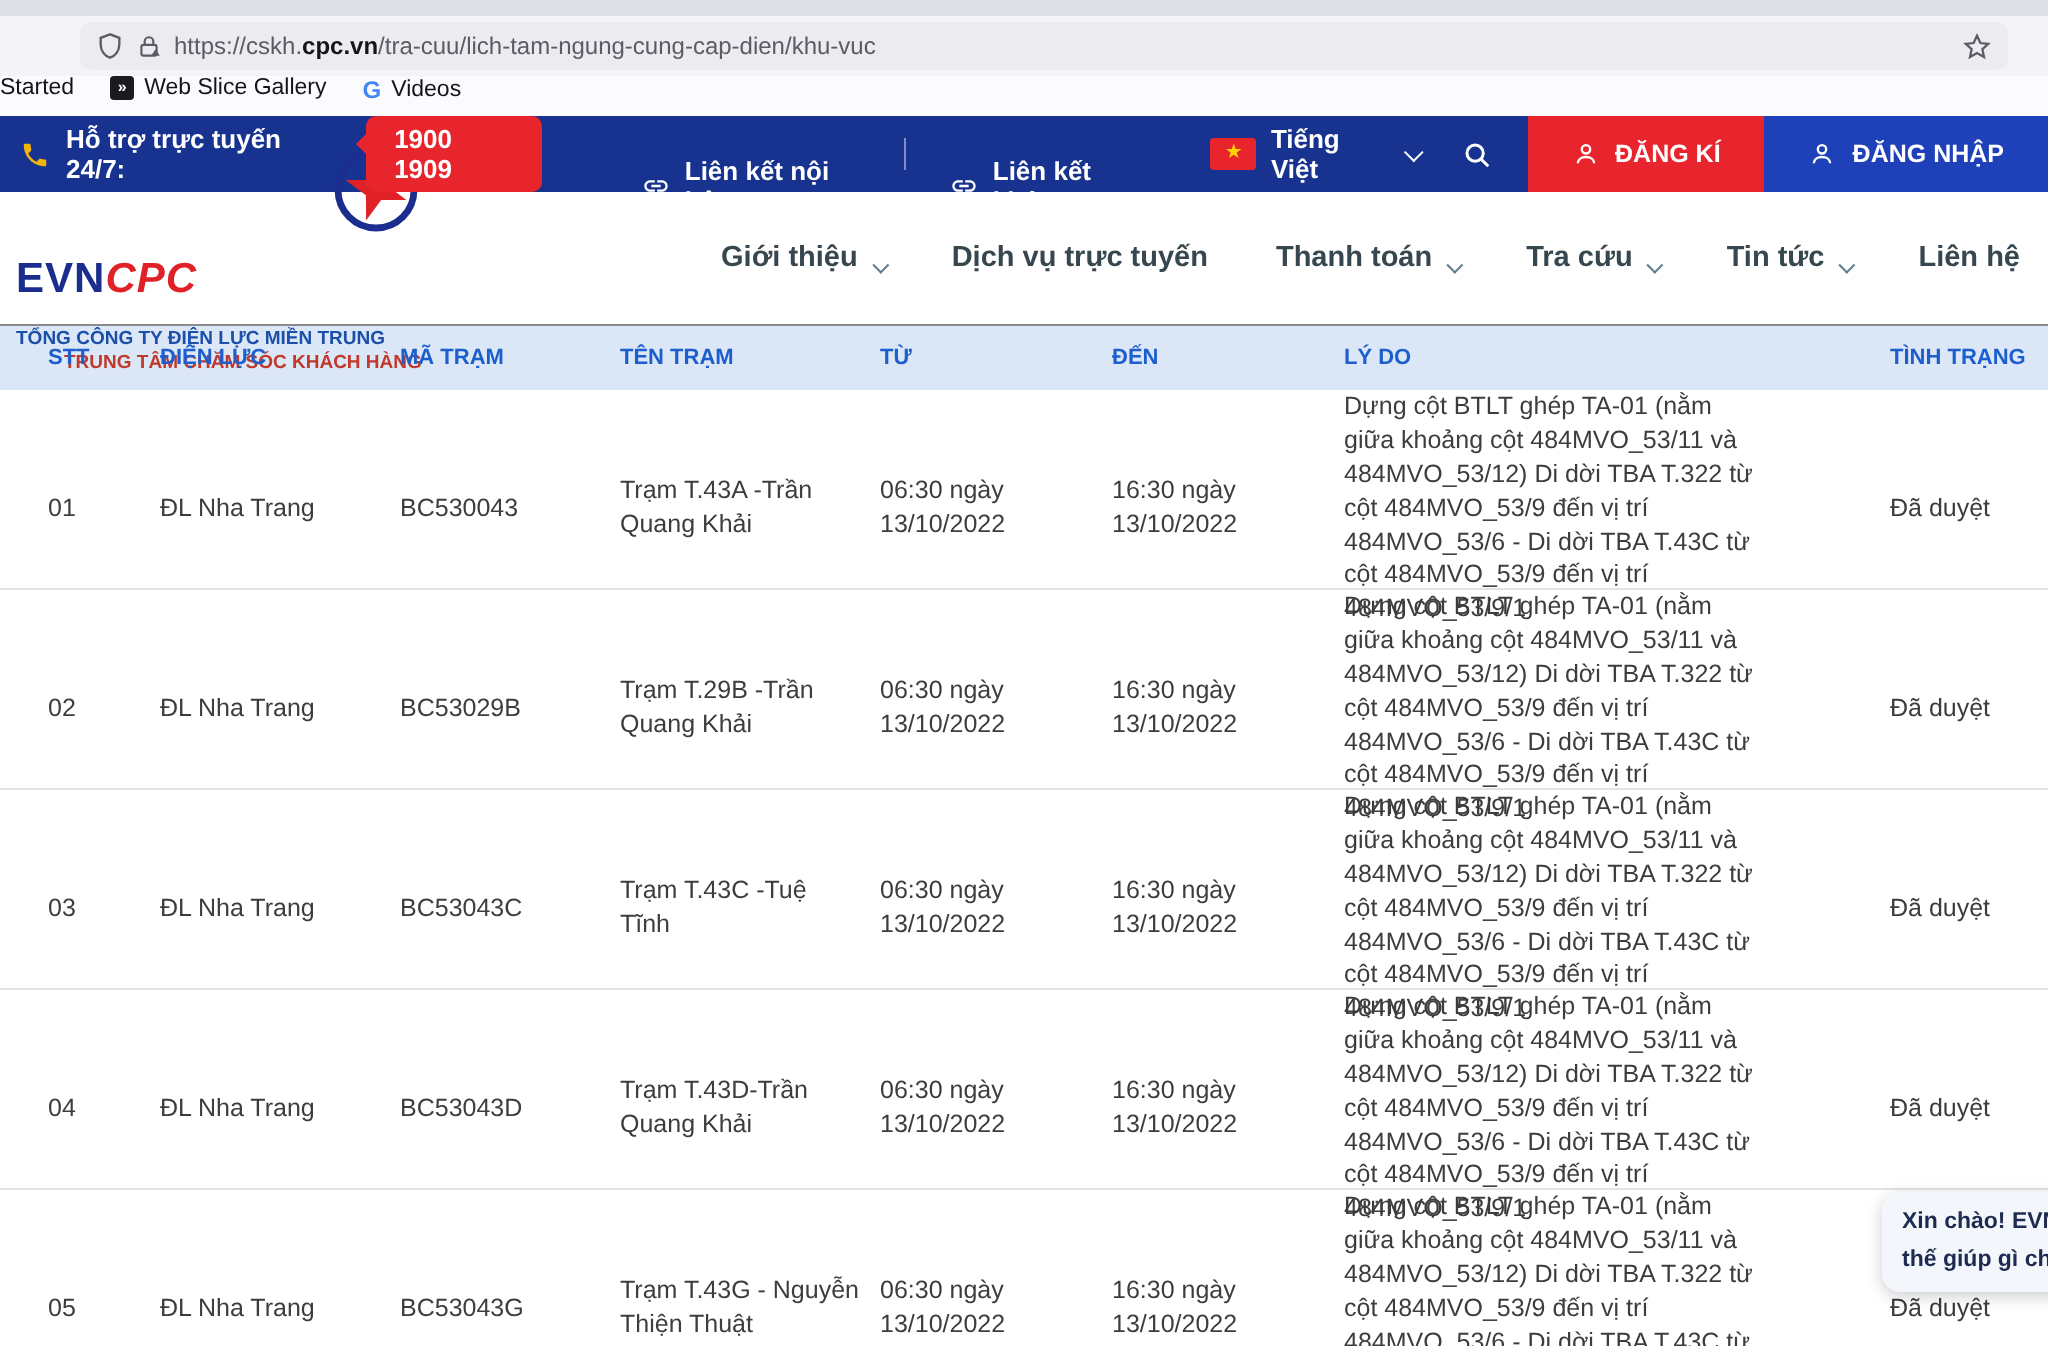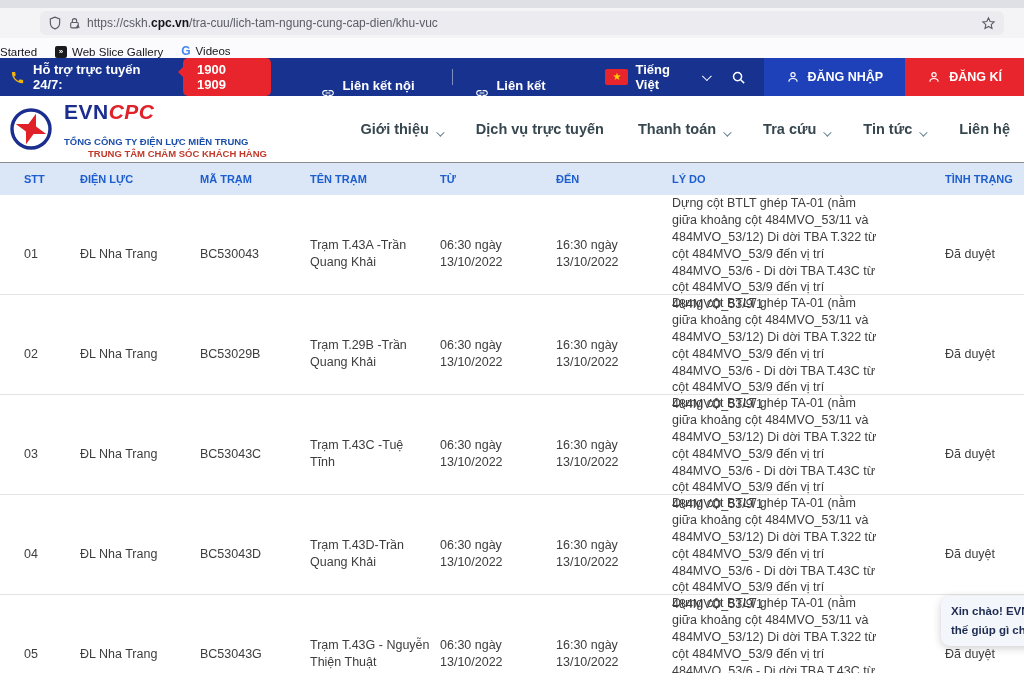--- a/index.html
+++ b/index.html
@@ -7,21 +7,21 @@
   body { font-family:"Liberation Sans","DejaVu Sans",sans-serif; background:#fff; position:relative; }
 
   
   .tab-strip { height:8px; background:#dfdfe6; }
   .url-row { height:30px; background:#f4f4f7; display:flex; align-items:center; padding:0 20px 0 40px; }
   .url-field { flex:1; height:24px; background:#ececf0; border-radius:6px; display:flex; align-items:center; padding:0 8px; gap:6px; }
   .url-field svg { flex:none; }
   .url-text { font-size:12px; color:#5b5b66; white-space:nowrap; overflow:hidden; }
   .url-text .domain { color:#15141a; font-weight:bold; }
   .url-star { margin-left:auto; }
-  .bookmarks-row { height:20px; background:#fbfbfe; display:flex; align-items:flex-end; gap:18px; font-size:11.5px; color:#15141a; padding-left:0; }
+  .bookmarks-row { height:20px; background:#fbfbfe; display:flex; align-items:flex-start; gap:18px; font-size:11.5px; color:#15141a; padding-left:0; }
   .bm-item { display:flex; align-items:center; gap:5px; cursor:pointer; }
   .ws-icon { width:12px; height:12px; background:#1b1b1f; color:#fff; font-size:8px; line-height:12px; text-align:center; border-radius:2px; font-weight:bold; }
   .g-icon { font-weight:bold; font-size:12px; color:#4285F4; }
 
   
   .topbar { height:38px; background:#17338f; display:flex; align-items:center; color:#fff; font-size:13px;gap:28px; }
   .topbar .left { display:flex; align-items:center; gap:8px; padding-left:10px; font-weight:bold; }
   .phone-badge { background:#e8252c; color:#fff; font-weight:bold; border-radius:5px; padding:4px 14px; margin-left:4px; position:relative; }
   .phone-badge:before { content:""; position:absolute; left:-5px; top:9px; border:5px solid transparent; border-right-color:#e8252c; border-left:0; }
   .topbar .right { margin-left:auto; display:flex; align-items:center; height:100%; }
@@ -30,21 +30,21 @@
   .lang { display:flex; align-items:center; gap:7px; padding:0 16px 0 8px; font-weight:bold; cursor:pointer; }
   .flag { width:24px; height:16px; background:#e8252c; border-radius:2px; color:#ffd400; font-size:10px; line-height:16px; text-align:center; }
   .chev { width:7px; height:7px; border-right:1.6px solid #fff; border-bottom:1.6px solid #fff; transform:rotate(45deg) translateY(-2px); display:inline-block; }
   .search-btn { padding:0 18px 0 6px; display:flex; align-items:center; cursor:pointer; }
   .auth-btn { height:100%; display:flex; align-items:center; gap:8px; padding:0 22px; font-weight:bold; font-size:12.5px; cursor:pointer; white-space:nowrap; }
   .auth-btn.register { background:#e8252c; }
   .auth-btn.login { background:#1e40b8; }
 
   
   .site-header { height:67px; background:#fff; display:flex; align-items:center; padding:0 14px 0 8px; border-bottom:1px solid #8b8b8b; }
-  .logo-block { display:flex; align-items:center; gap:10px; }
+  .logo-block { display:flex; align-items:flex-end; gap:10px;flex-direction:column; }
   .logo-text .brand { font-size:21px; font-weight:bold; letter-spacing:.5px; }
   .brand .evn { color:#1b2d8e; }
   .brand .cpc { color:#e02128; font-style:italic; }
   .logo-sub1 { font-size:9.5px; font-weight:bold; color:#1b4faa; margin-top:12px; }
   .logo-sub2 { font-size:9.5px; font-weight:bold; color:#c0392b; margin-top:1px;margin-left:24px; }
   .main-nav { margin-left:auto; display:flex; align-items:center; gap:34px; font-size:14.5px; font-weight:bold; color:#37474f; white-space:nowrap; }
   .nav-item { display:flex; align-items:flex-end; gap:7px; cursor:pointer; }
   .nav-chev { width:6px; height:6px; border-right:1.7px solid #607d8b; border-bottom:1.7px solid #607d8b; transform:rotate(45deg) translateY(-2px); }
 
   
@@ -138,37 +138,37 @@
       <span class="chev"></span>
     </span>
     <span class="search-btn">
       <span class="icon">
           <svg width="15" height="15" viewBox="0 0 24 24" fill="none" stroke="#fff" stroke-width="2.4">
             <circle cx="10.5" cy="10.5" r="6.5"></circle>
             <path d="M15.5 15.5L21 21"></path>
           </svg>
         </span>
     </span>
-    <span class="auth-btn login">
+    <span class="auth-btn register">
       <span class="icon">
           <svg width="14" height="14" viewBox="0 0 24 24" fill="none" stroke="#fff" stroke-width="2">
             <circle cx="12" cy="8" r="3.6"></circle>
             <path d="M5 20c0-3.5 3.2-5.4 7-5.4s7 1.9 7 5.4"></path>
           </svg>
         </span>
-      <span>ĐĂNG NHẬP</span>
-    </span>
-    <span class="auth-btn register">
+      <span>ĐĂNG KÍ</span>
+    </span>
+    <span class="auth-btn login">
       <span class="icon">
           <svg width="14" height="14" viewBox="0 0 24 24" fill="none" stroke="#fff" stroke-width="2">
             <circle cx="12" cy="8" r="3.6"></circle>
             <path d="M5 20c0-3.5 3.2-5.4 7-5.4s7 1.9 7 5.4"></path>
           </svg>
         </span>
-      <span>ĐĂNG KÍ</span>
+      <span>ĐĂNG NHẬP</span>
     </span>
   </div>
 </div>
 
 <div class="site-header">
   <div class="logo-block">
     <span class="icon">
       <svg width="46" height="46" viewBox="0 0 46 46">
           <circle cx="23" cy="23" r="19" fill="none" stroke="#1b2d8e" stroke-width="3.4"></circle>
           <polygon points="23,7 27,19 39,23 27,27 23,39 19,27 7,23 19,19" fill="#e02128" transform="rotate(18 23 23)"></polygon>

